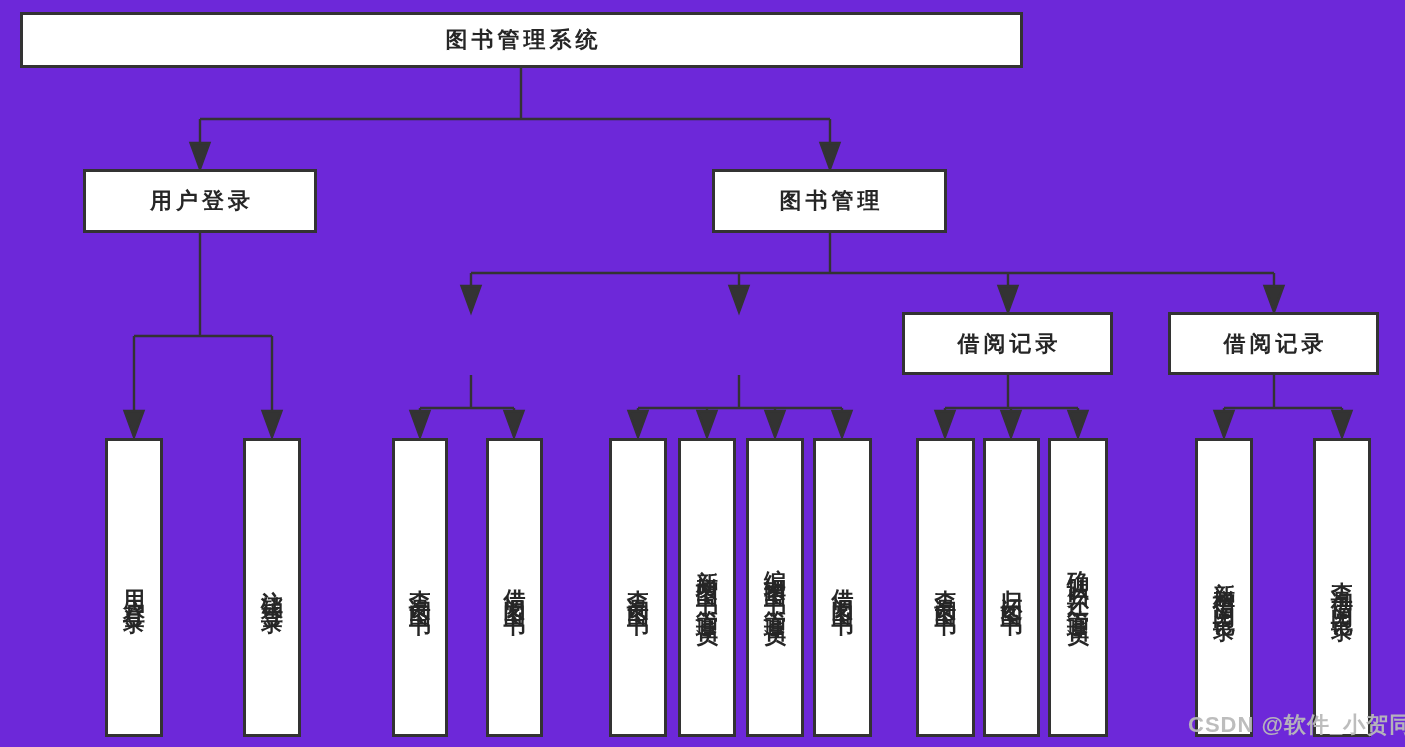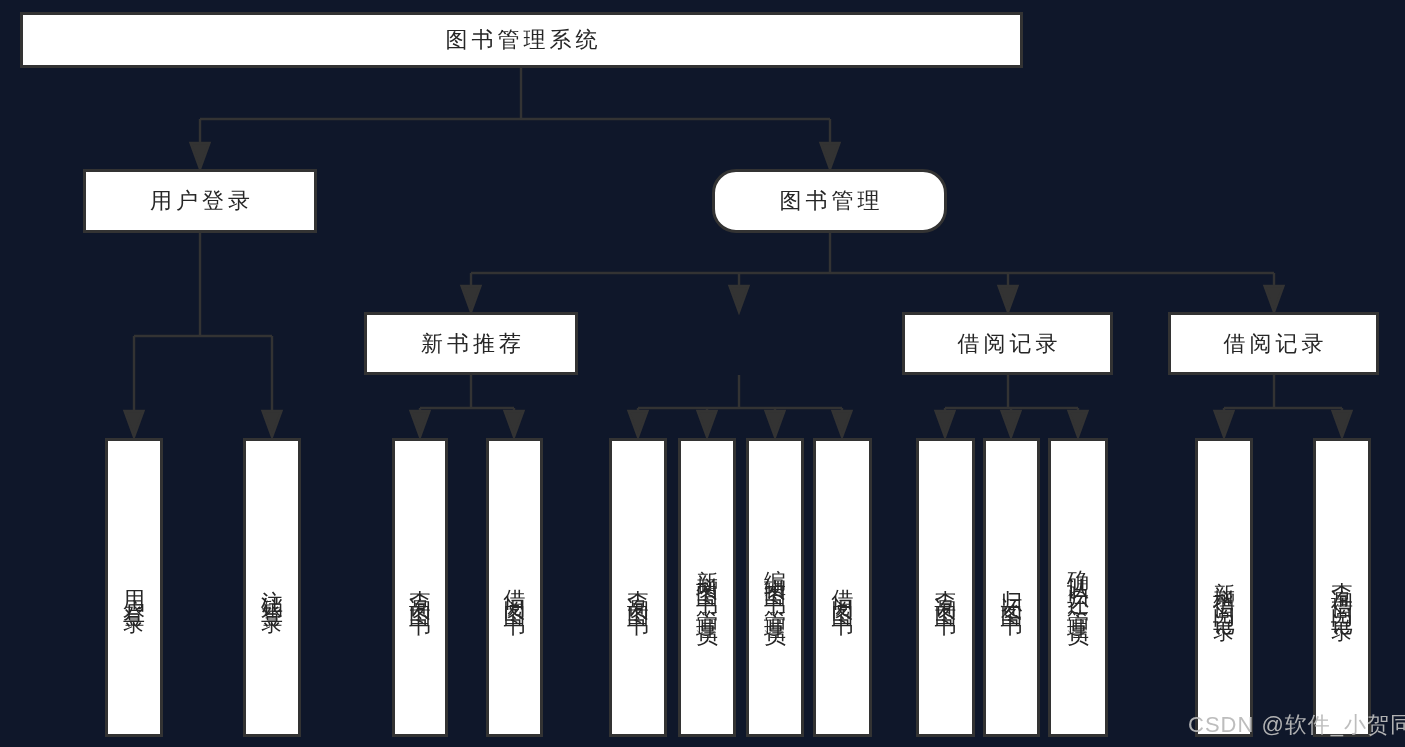--- a/index.html
+++ b/index.html
@@ -1,22 +1,23 @@
 <!DOCTYPE html>
 <html><head>
 <meta charset="utf-8">
 <style>
   html, body { margin: 0; padding: 0; background: #ffffff; }
   #stage {
     position: relative;
     width: 1405px;
     height: 747px;
-    background: #0f172a;
+    background: #6d28d9;
     font-family: "Liberation Sans", "DejaVu Sans", sans-serif;
     overflow: hidden;
+    font-weight: bold;
   }
   #wires {
     position: absolute;
     left: 0; top: 0;
     width: 1405px; height: 747px;
   }
   .node {
     position: absolute;
     box-sizing: border-box;
     background: #ffffff;
@@ -36,21 +37,21 @@
     writing-mode: vertical-rl;
     text-orientation: mixed;
     font-size: 22px;
     line-height: 1;
     letter-spacing: 8px;
     white-space: nowrap;
   }
   
   .n-root            { left: 20px;   top: 12px;  width: 1003px; height: 56px; }
   .n-user-login      { left: 83px;   top: 169px; width: 234px;  height: 64px; }
-  .n-book-mgmt       { left: 712px;  top: 169px; width: 235px;  height: 64px; border-radius: 24px; }
+  .n-book-mgmt       { left: 712px;  top: 169px; width: 235px;  height: 64px; }
   .n-new-book        { left: 364px;  top: 312px; width: 214px;  height: 63px; }
   .n-book-borrow     { left: 633px;  top: 312px; width: 212px;  height: 63px; }
   .n-current-borrow  { left: 902px;  top: 312px; width: 211px;  height: 63px; }
   .n-borrow-records  { left: 1168px; top: 312px; width: 211px;  height: 63px; }
   .leaf              { top: 438px;   height: 299px; }
   .n-ul-login        { left: 105px;  width: 58px; }
   .n-ul-logout       { left: 243px;  width: 58px; }
   .n-nb-query        { left: 392px;  width: 56px; }
   .n-nb-borrow       { left: 486px;  width: 57px; }
   .n-bb-query        { left: 609px;  width: 58px; }
@@ -126,21 +127,20 @@
       <polygon points="1214.5,411 1233.5,411 1224,437"></polygon>
       <polygon points="1332.5,411 1351.5,411 1342,437"></polygon>
     </g>
   </svg>
 
   <div class="node hnode n-root">图书管理系统</div>
 
   <div class="node hnode n-user-login">用户登录</div>
   <div class="node hnode n-book-mgmt">图书管理</div>
 
-  <div class="node hnode n-new-book">新书推荐</div>
   <div class="node hnode n-current-borrow">借阅记录</div>
   <div class="node hnode n-borrow-records">借阅记录</div>
 
   <div class="node vnode leaf n-ul-login">
     <span>用户登录</span>
   </div>
   <div class="node vnode leaf n-ul-logout">
     <span>注销登录</span>
   </div>
 

